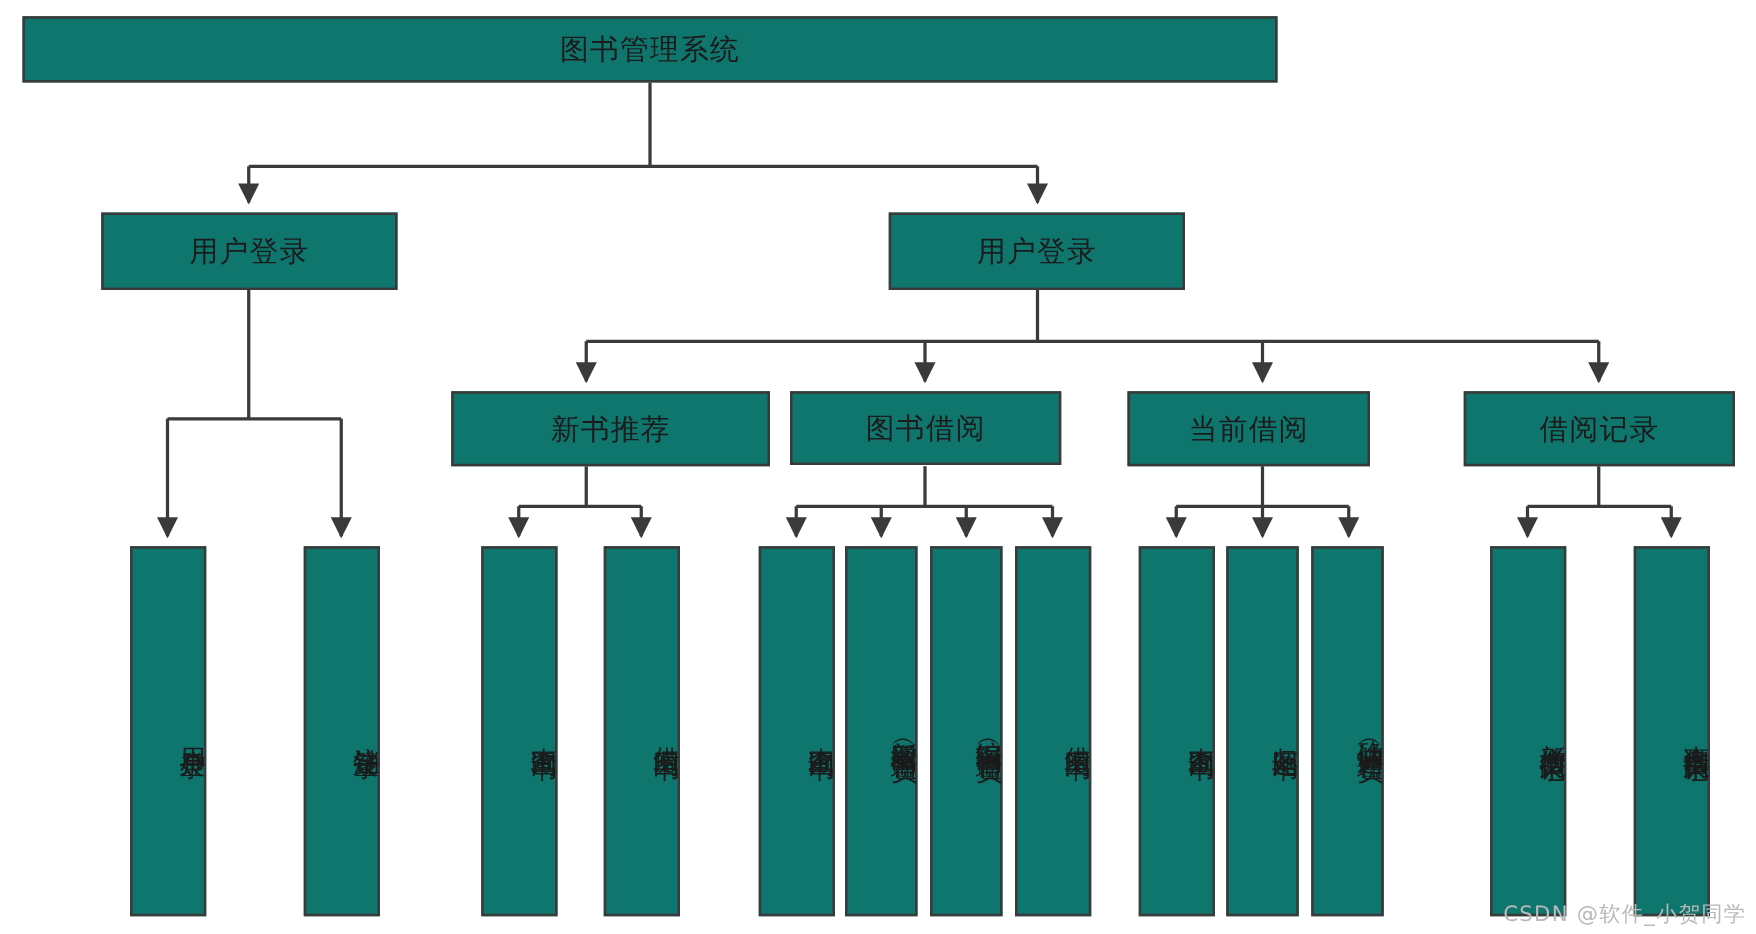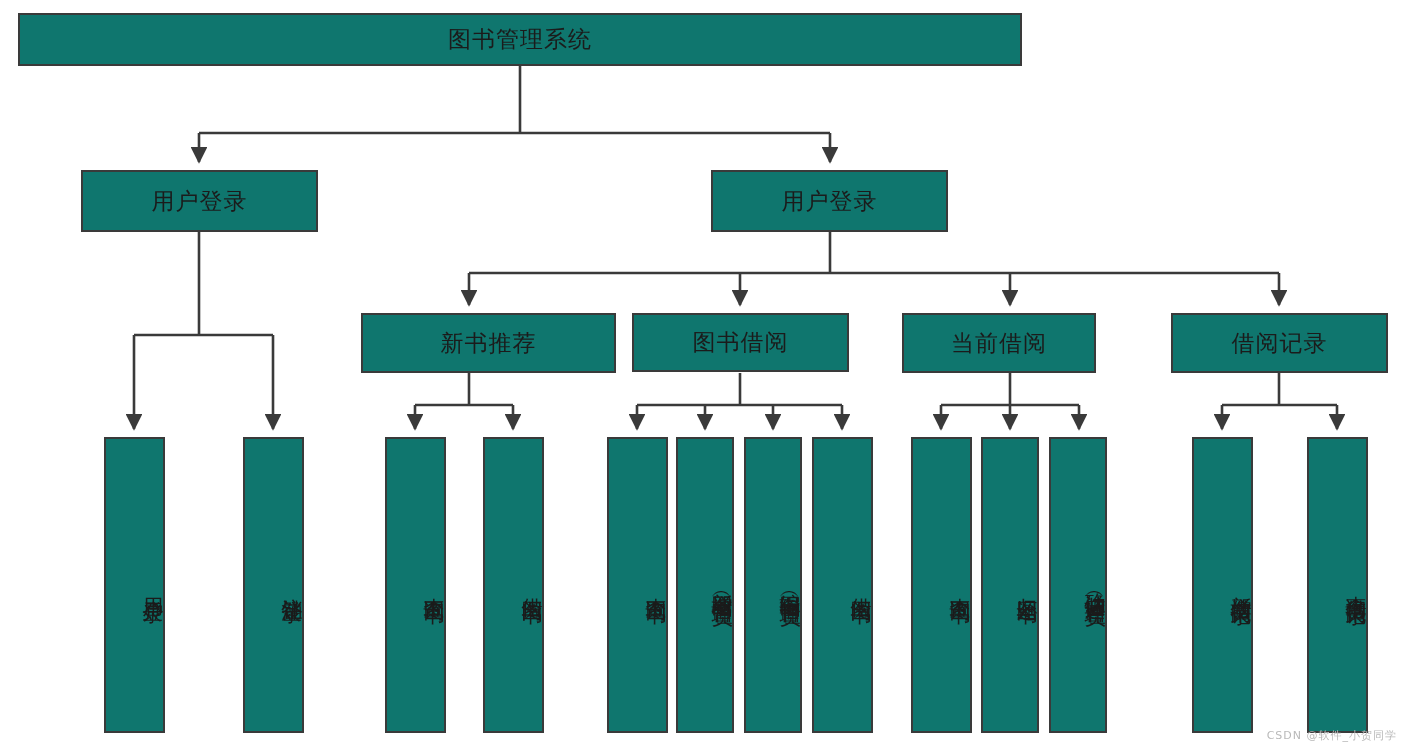--- a/index.html
+++ b/index.html
@@ -8,21 +8,21 @@
   #stage{position:relative;width:1405px;height:747px;background:#fff;}
   svg#wires{position:absolute;left:0;top:0;width:1405px;height:747px;}
   .node{position:absolute;box-sizing:border-box;background:#0f766e;
         border:2.5px solid #3a3a3a;display:flex;align-items:center;
         justify-content:center;color:#1b1b1b;font-family:Liberation Mono, monospace;}
   .node.h{font-size:23px;letter-spacing:1px;}
   .node.v{writing-mode:vertical-rl;text-orientation:upright;
           font-size:21px;line-height:1.18;letter-spacing:2px;
           padding:6px 0;align-items:flex-start;justify-content:center;}
   .node.v .vt{writing-mode:vertical-rl;text-orientation:upright;}
-  .watermark{position:absolute;right:8px;bottom:4px;font-size:11px;
+  .watermark{position:absolute;right:8px;bottom:4px;font-size:17px;
              color:#b9b9b9;letter-spacing:1px;white-space:nowrap;}
 </style>
 </head>
 <body>
 
 <div id="stage">
 
   <svg id="wires" viewBox="0 0 1405 747" xmlns="http://www.w3.org/2000/svg">
     <defs>
       <marker id="arrow" viewBox="0 0 10 10" refX="9" refY="5" markerWidth="6.5" markerHeight="6.5" orient="auto-start-reverse">

